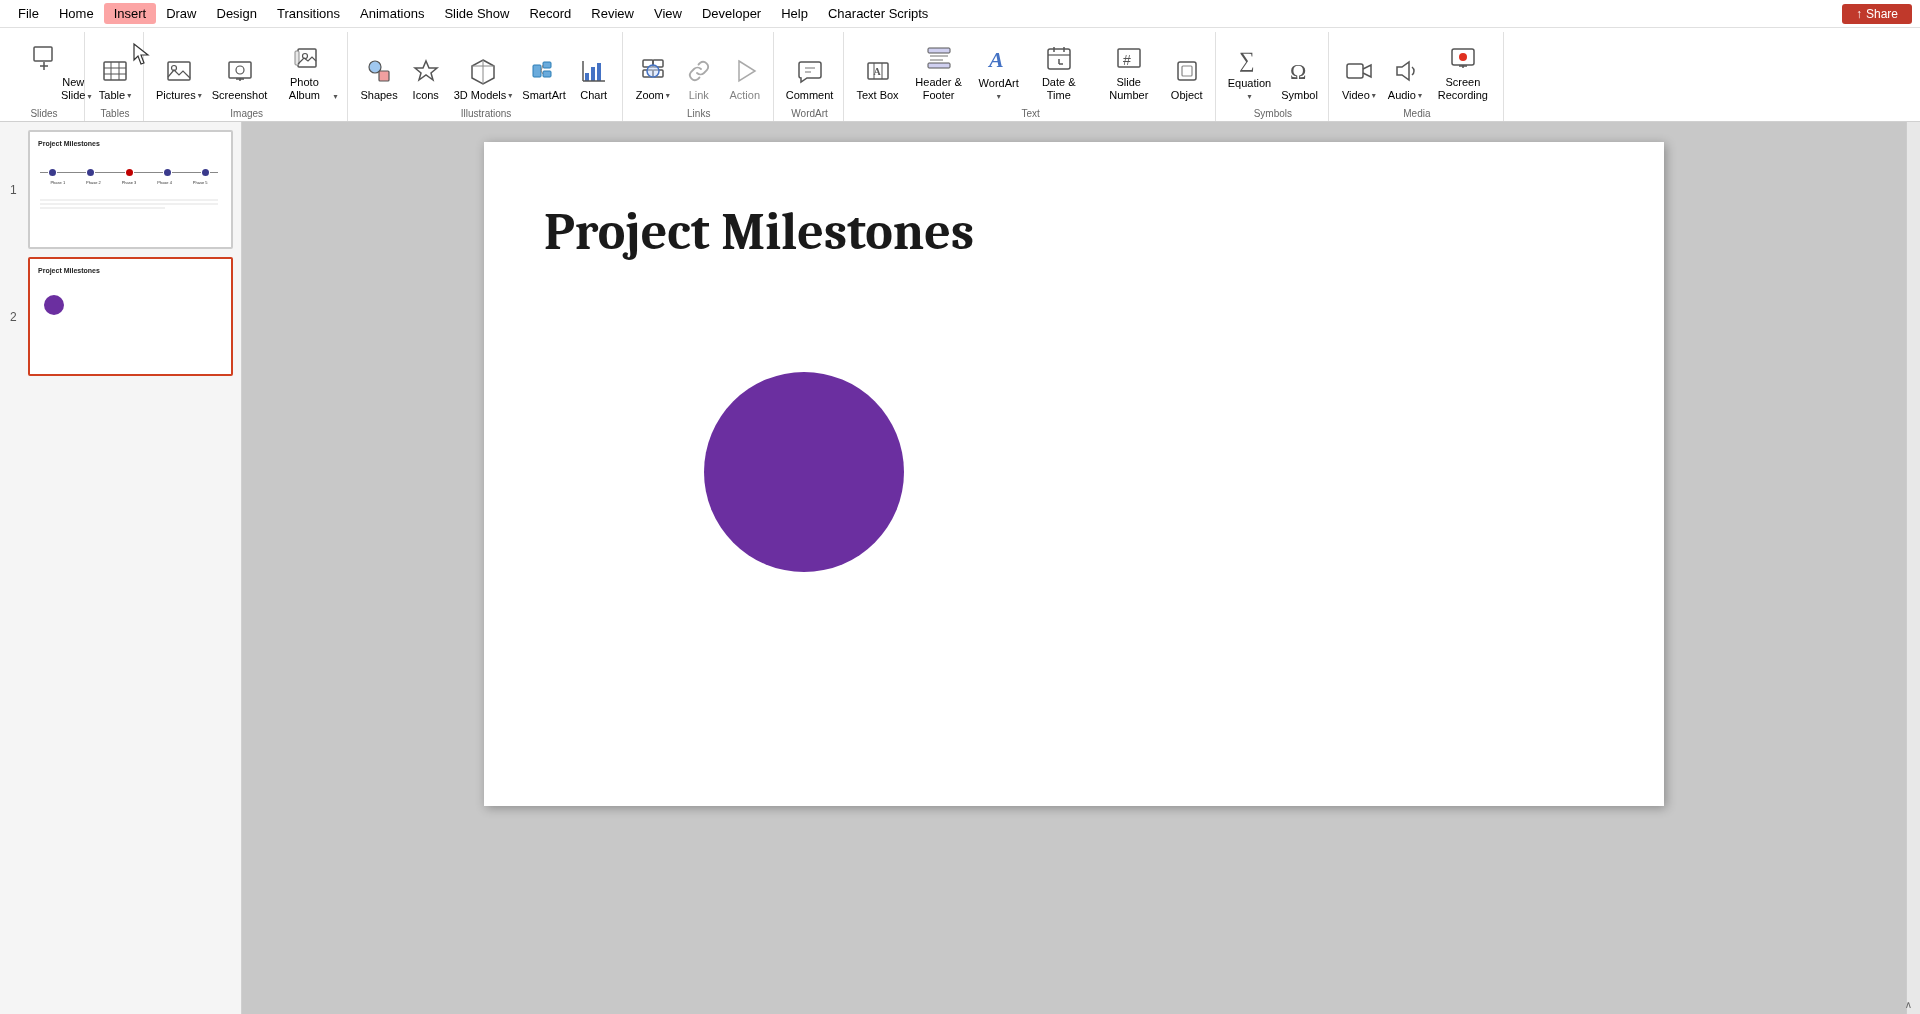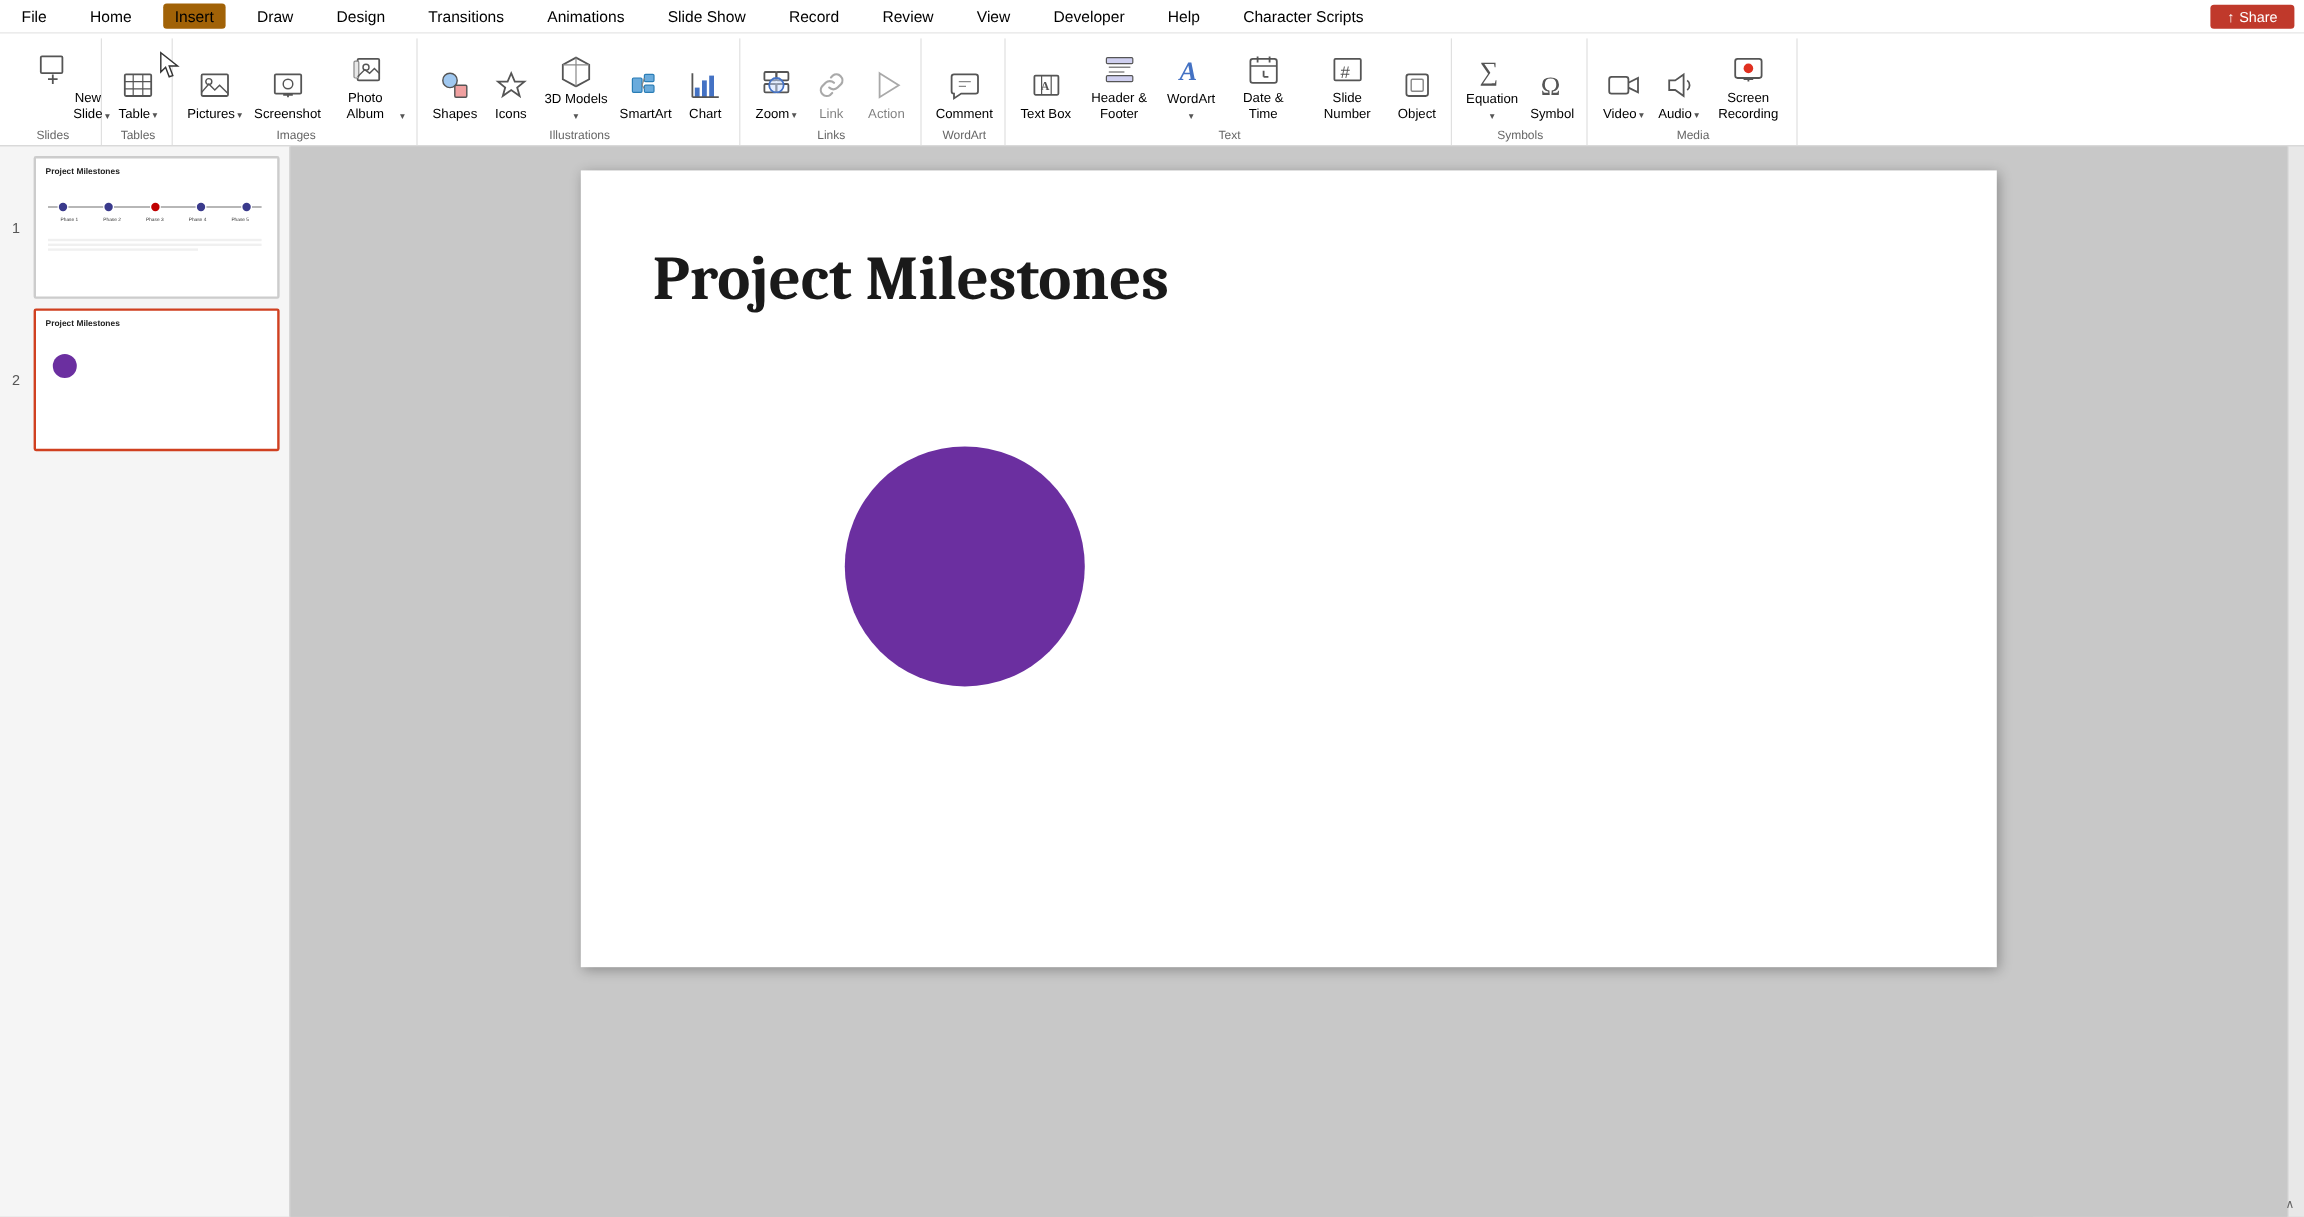--- a/index.html
+++ b/index.html
@@ -6,29 +6,28 @@
     body { font-family: 'Segoe UI', Arial, sans-serif; background: #f0f0f0; width: 1920px; height: 1014px; overflow: hidden; }
 
     
     .menu-bar {
       background: #ffffff;
       height: 28px;
       display: flex;
       align-items: center;
       padding: 0 8px;
       border-bottom: 1px solid #e0e0e0;
-      gap: 16px;
     }
     .menu-item {
       padding: 3px 10px;
       font-size: 13px;
       cursor: pointer;
       border-radius: 3px;
     }
-    .menu-item.active { background: #a16207; text-align: right; }
+    .menu-item.active { background: #fca5a5; text-align: right; }
 
     
     .ribbon {
       background: #ffffff;
       border-bottom: 1px solid #d0d0d0;
       padding: 4px 0 0 0;
       display: flex;
       flex-direction: column;
     }
 
@@ -379,21 +378,21 @@
           </div>
         </div>
         <div class="ribbon-btn">
           <div class="ribbon-btn-icon">
             <svg width="28" height="28" viewBox="0 0 28 28">
                 <polygon points="14,3 25,9 25,21 14,27 3,21 3,9" fill="none" stroke="#555" stroke-width="1.5"></polygon>
                 <line x1="14" y1="3" x2="14" y2="27" stroke="#888" stroke-width="1"></line>
                 <line x1="3" y1="9" x2="25" y2="9" stroke="#888" stroke-width="1"></line>
               </svg>
           </div>
-          <div class="ribbon-btn-label" style="display:flex;align-items:center;gap:2px;flex-direction:column;">
+          <div class="ribbon-btn-label" style="display:flex;align-items:center;gap:2px;">
             <span>3D
 Models</span>
               <span class="dropdown-arrow">▾</span>
           </div>
         </div>
         <div class="ribbon-btn">
           <div class="ribbon-btn-icon">
             <svg width="28" height="28" viewBox="0 0 28 28">
                 <rect x="3" y="8" width="8" height="12" rx="1" fill="#6aabdc" stroke="#2a7db5" stroke-width="1"></rect>
                 <rect x="13" y="5" width="8" height="6" rx="1" fill="#6aabdc" stroke="#2a7db5" stroke-width="1"></rect>

